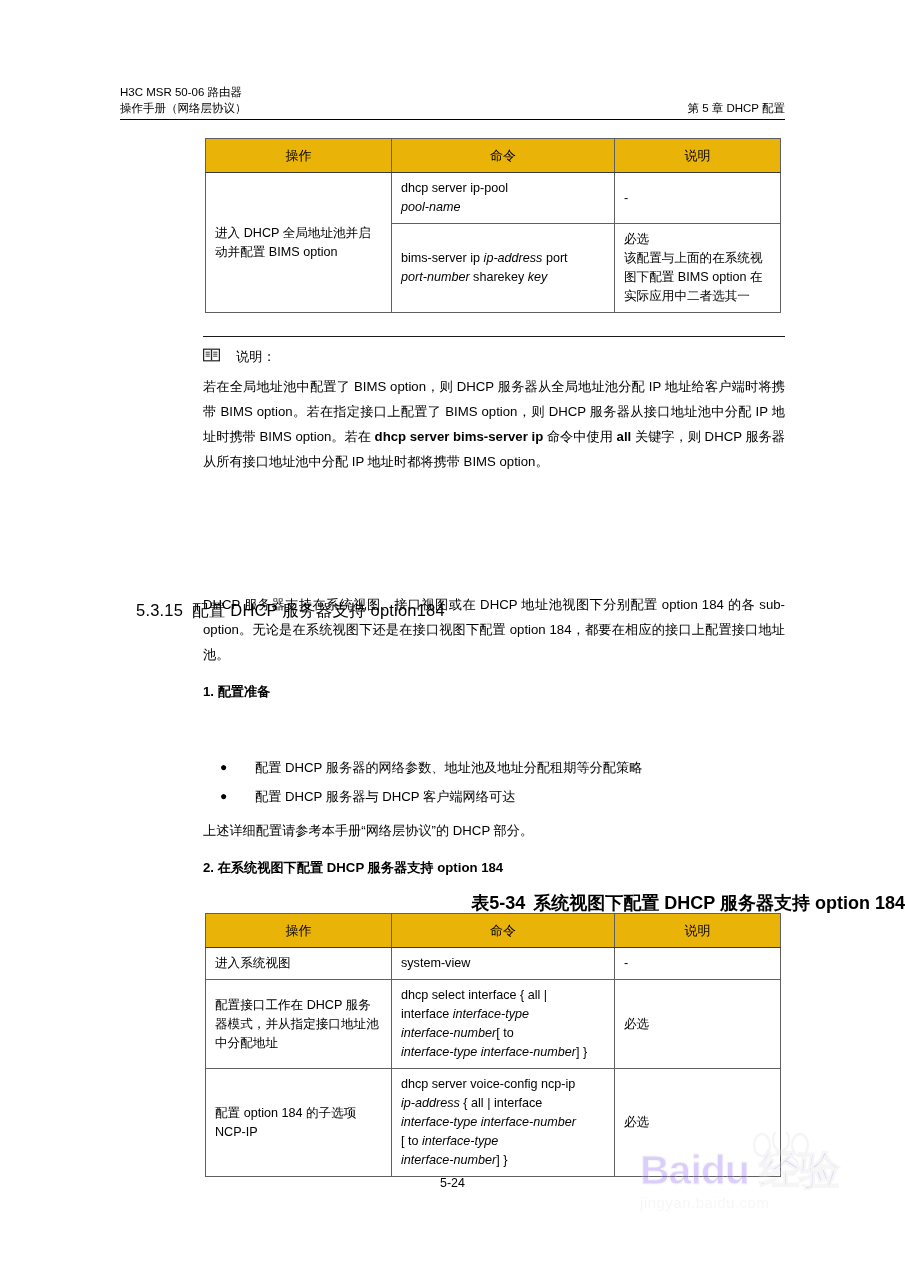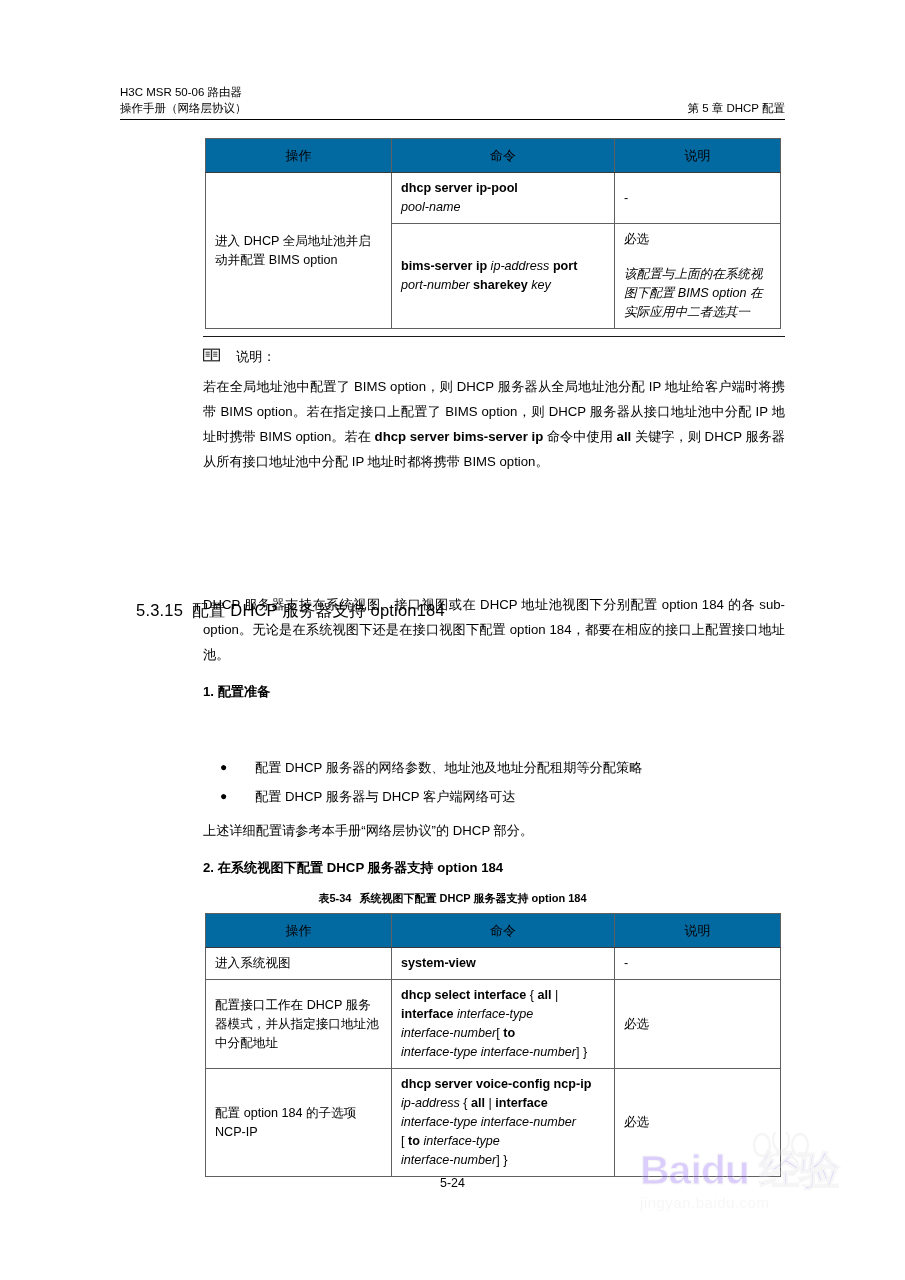--- a/index.html
+++ b/index.html
@@ -128,43 +128,43 @@
     font-size: 12.6px;
     table-layout: fixed;
   }
   table.doc th, table.doc td {
     border: 1px solid #606060;
     padding: 6px 9px;
     vertical-align: middle;
     line-height: 19px;
   }
   table.doc thead th {
-    background: #0369a1;
+    background: #eab308;
     text-align: center;
     font-weight: normal;
     font-size: 13px;
     border-bottom: 1.6px solid #3a3a3a;
     padding: 7px 4px;
   }
   table.doc tbody td { background: #ffffff; }
   col.c-op { width: 186px; }
   col.c-cmd { width: 223px; }
   col.c-desc { width: 166px; }
 
   .cmd { font-family: "Liberation Sans", "DejaVu Sans", sans-serif; }
-  .cmd b { font-weight: bold; }
+  .cmd b { font-weight: normal; }
   .cmd i { font-style: italic; }
   .cell-pad-top { padding-top: 8px; padding-bottom: 8px; }
 
   .tbl-caption {
     position: absolute;
     width: 905px;
     left: 0;
-    text-align: center;
-    font-size: 11px;
+    text-align: right;
+    font-size: 18px;
     font-weight: bold;
   }
   .tbl-caption .capnum { margin-right: 8px; }
 
   
   .folio {
     position: absolute;
     left: 0;
     width: 905px;
     top: 1176px;
@@ -245,21 +245,21 @@
           <td class="cmd cell-pad-top">
             <b>bims-server ip</b>
             <i>ip-address</i>
             <b>port</b><br>
             <i>port-number</i>
             <b>sharekey</b>
             <i>key</i>
           </td>
           <td style="vertical-align:top;">
             <div>必选</div>
-            <div style="margin-top:16px;font-style:italic;">该配置与上面的在系统视图下配置 BIMS option 在实际应用中二者选其一</div>
+            <div style="margin-top:0;">该配置与上面的在系统视图下配置 BIMS option 在实际应用中二者选其一</div>
           </td>
         </tr>
       </tbody>
     </table>
   </div>
 
   <div class="note">
     <div class="note-rule"></div>
     <div class="note-head">
       <span>

